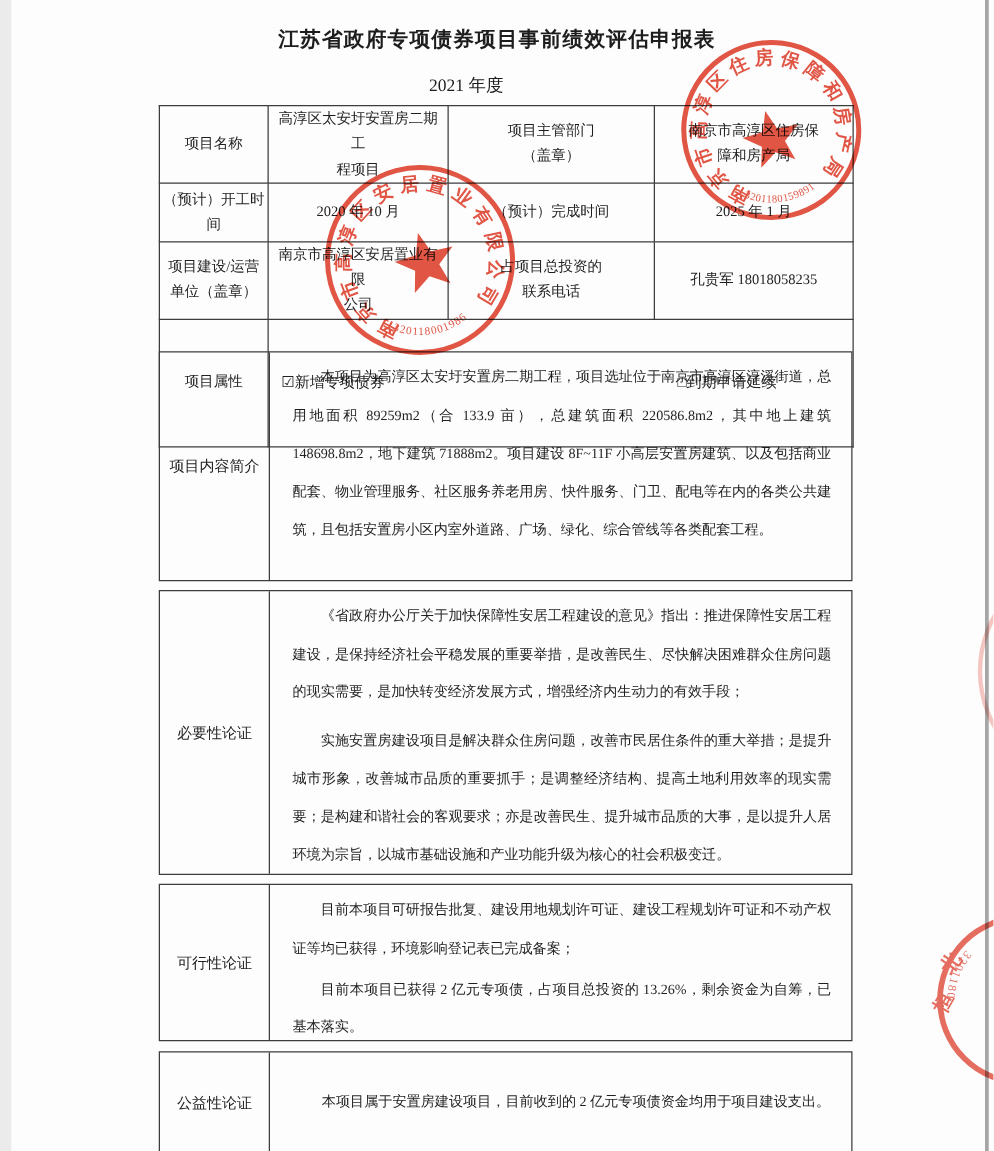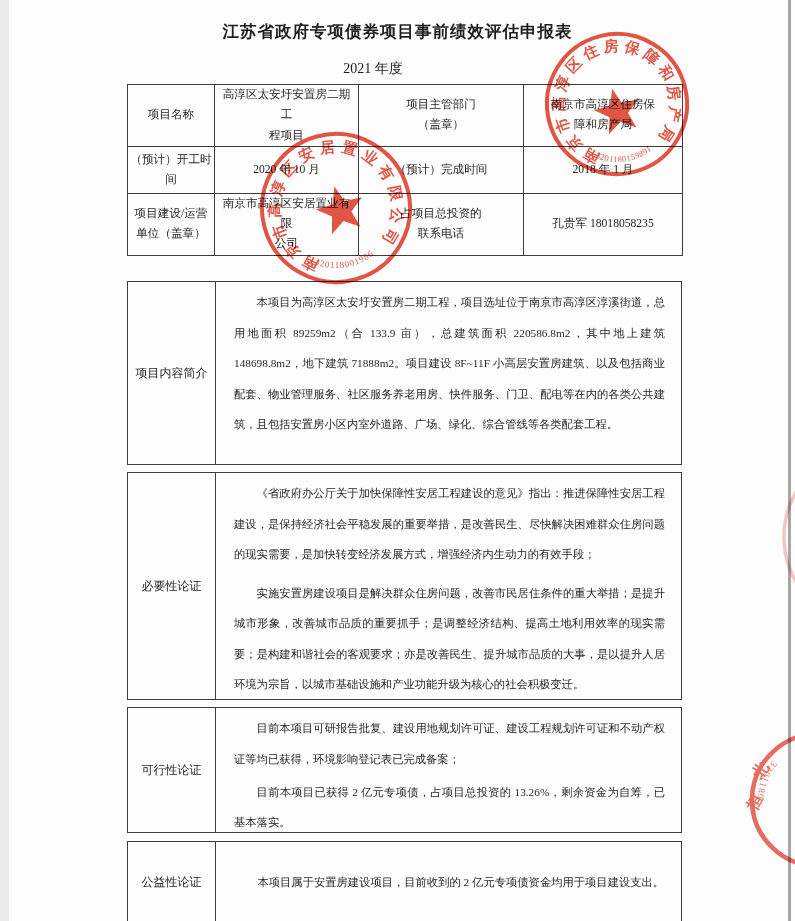--- a/index.html
+++ b/index.html
@@ -60,30 +60,39 @@
       <td>项目主管部门
 （盖章）</td>
       <td>南京市高淳区住房保
 障和房产局</td>
     </tr>
     <tr class="rB">
       <td>（预计）开工时
 间</td>
       <td>2020 年 10 月</td>
       <td>（预计）完成时间</td>
-      <td>2018 年 1 月</td>
+      <td>2025 年 1 月</td>
     </tr>
     <tr class="rC">
       <td>项目建设/运营
 单位（盖章）</td>
       <td>南京市高淳区安居置业有限
 公司</td>
       <td>占项目总投资的
 联系电话</td>
       <td>孔贵军 18018058235</td>
+    </tr>
+    <tr class="rD">
+      <td>项目属性</td>
+      <td class="attr-cell" colspan="3">
+        <div class="attr-wrap">
+          <span class="attr-opt1">☑新增专项债券</span>
+          <span class="attr-opt2">□到期申请延续</span>
+        </div>
+      </td>
     </tr>
   </tbody>
     </table>
 
   <div class="sec" style="top:281px;height:184px;">
     <div class="sec-label">项目内容简介</div>
     <div class="sec-body">
       <p>本项目为高淳区太安圩安置房二期工程，项目选址位于南京市高淳区淳溪街道，总用地面积 89259m2（合 133.9 亩），总建筑面积 220586.8m2，其中地上建筑 148698.8m2，地下建筑 71888m2。项目建设 8F~11F 小高层安置房建筑、以及包括商业配套、物业管理服务、社区服务养老用房、快件服务、门卫、配电等在内的各类公共建筑，且包括安置房小区内室外道路、广场、绿化、综合管线等各类配套工程。</p>
     </div>
   </div>

